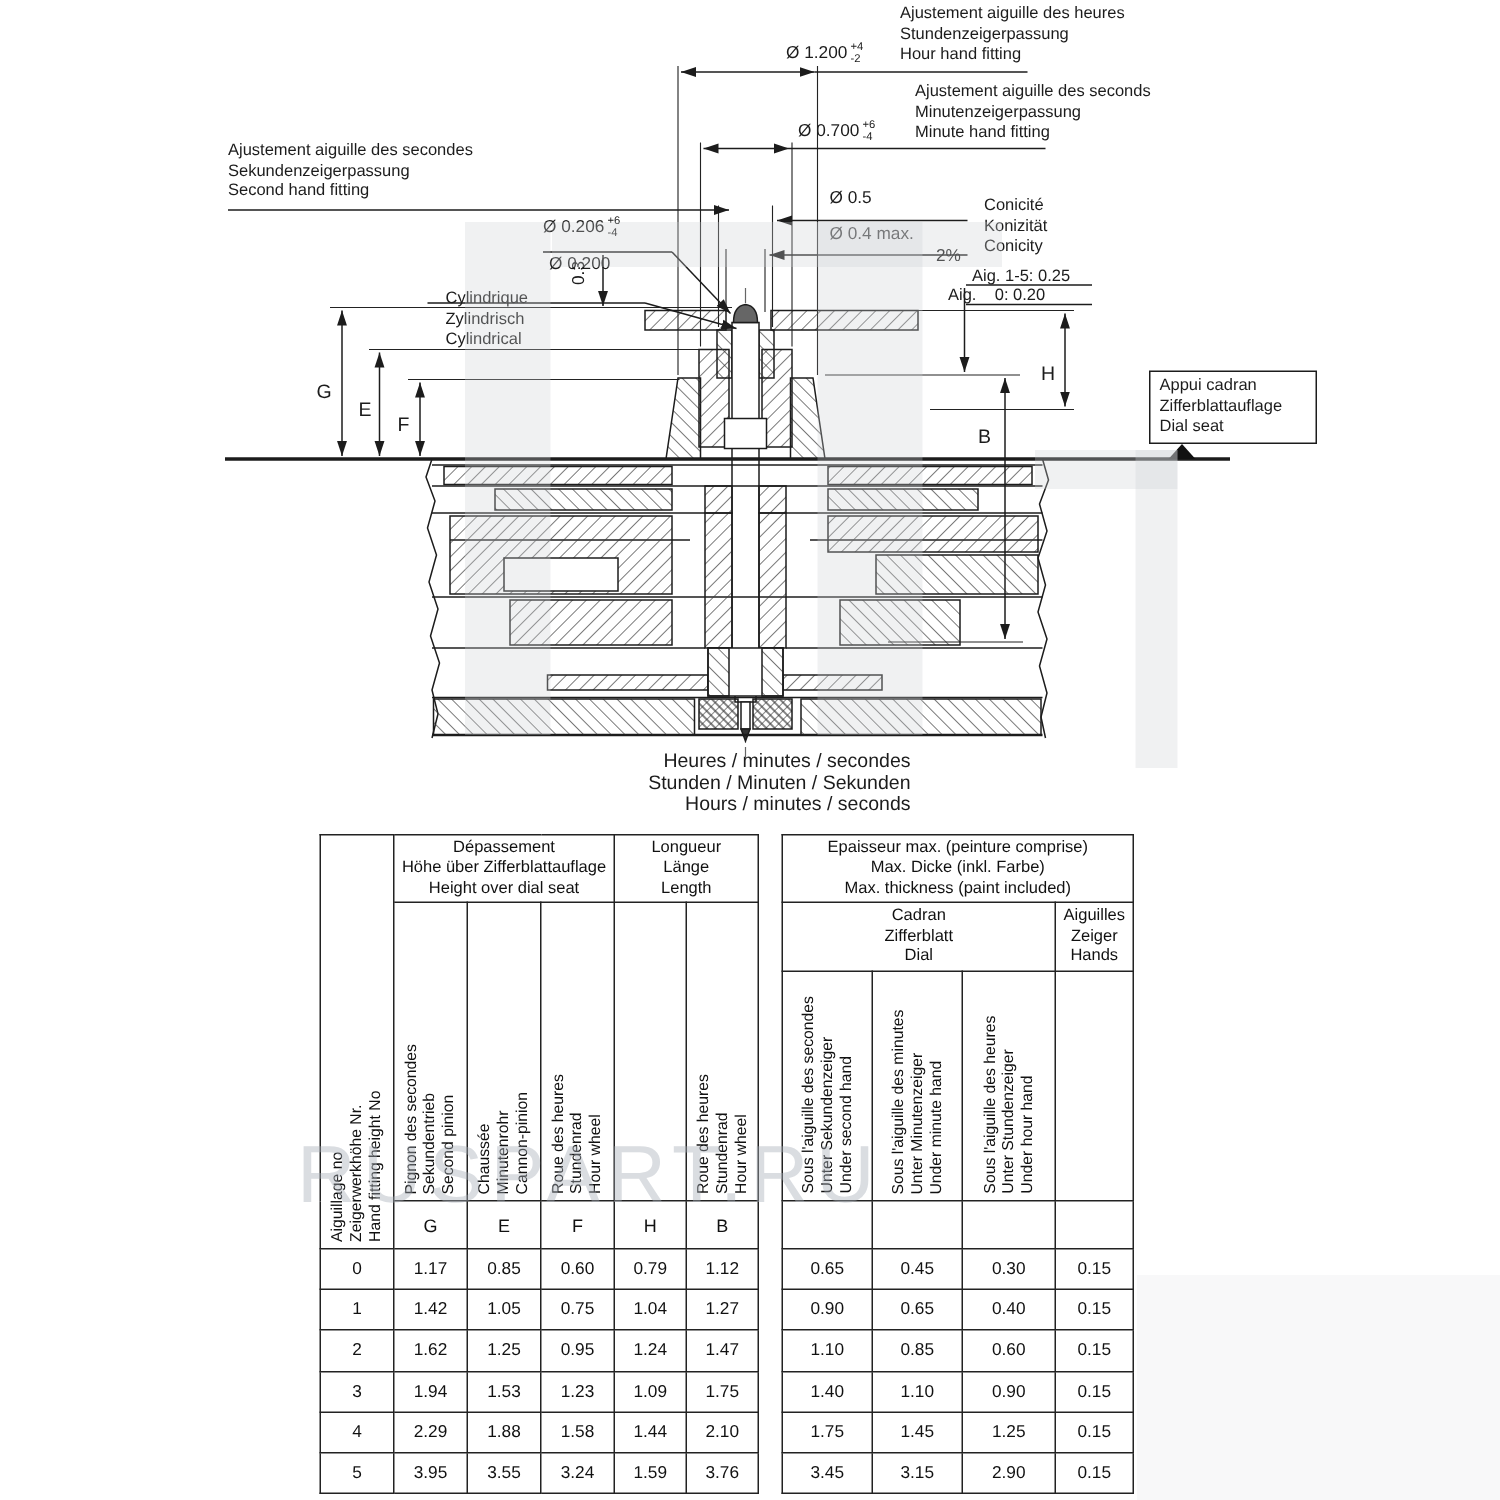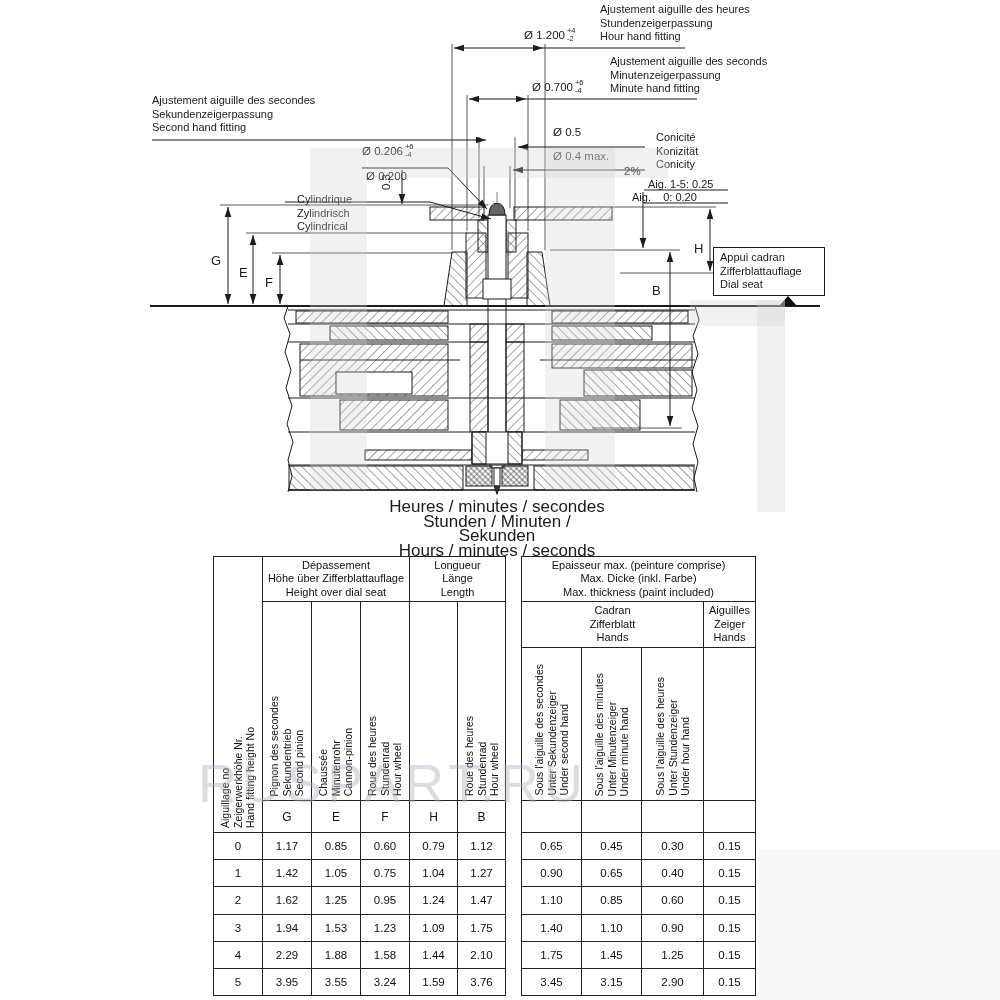--- a/index.html
+++ b/index.html
@@ -7,21 +7,21 @@
        font-family:"Liberation Sans", sans-serif;color:#1c1c1c;}
   .abs{position:absolute;}
   .ml{white-space:pre-line;}
   .ann{font-size:11px;line-height:13.5px;color:#1c1c1c;}
   .dia{font-size:11.5px;line-height:12px;white-space:nowrap;}
   .tolstack{display:inline-flex;flex-direction:column;vertical-align:middle;
             font-size:7.5px;line-height:7.5px;margin-left:2px;position:relative;top:-1px;}
   .dimletter{font-size:13px;}
   .rot90{transform:rotate(-90deg);transform-origin:center;}
   .seatbox{border:1.5px solid #1c1c1c;padding:3px 6px;background:#fff;}
-  .caption{font-size:17px;line-height:14.5px;text-align:center;}
+  .caption{font-size:13px;line-height:14.5px;text-align:right;}
   
   table{border-collapse:collapse;table-layout:fixed;}
   td{border:1px solid #222;padding:0;font-size:11.5px;color:#111;
      text-align:center;vertical-align:middle;overflow:hidden;}
   .tbl{position:absolute;top:556px;left:213px;display:flex;}
   .t-right{margin-left:15px;padding-left:44px;}
   td.hdr{font-size:11px;line-height:13.5px;vertical-align:middle;}
   td.vcell{vertical-align:bottom;}
   .vh{writing-mode:vertical-rl;transform:rotate(180deg);white-space:pre-line;
       font-size:10.5px;line-height:12.5px;margin:0 auto;padding:4px 0 6px 0;text-align:left;}
@@ -224,21 +224,21 @@
 <div class="abs dia" style="left:553px;top:126px;">Ø 0.5</div>
 <div class="abs dia" style="left:553px;top:150px;text-align:right;">Ø 0.4 max.</div>
 <div class="abs dia rot90" style="left:378px;top:176px;">0.3</div>
 
 <div class="abs dimletter" style="left:211px;top:253px;">G</div>
 <div class="abs dimletter" style="left:239px;top:265px;">E</div>
 <div class="abs dimletter" style="left:265px;top:275px;">F</div>
 <div class="abs dimletter" style="left:694px;top:241px;">H</div>
 <div class="abs dimletter" style="left:652px;top:283px;">B</div>
 
-<div class="abs ann ml seatbox" style="left:713px;top:247px;width:98px;">Appui cadran
+<div class="abs ann ml seatbox" style="left:766px;top:247px;width:98px;">Appui cadran
 Zifferblattauflage
 Dial seat</div>
 
 <div class="abs caption ml" style="left:387px;top:500px;width:220px;">Heures / minutes / secondes
 Stunden / Minuten / Sekunden
 Hours / minutes / seconds</div>
 
 <div class="tbl">
   <table class="outline t-left" style="width:292px;">
     <colgroup>
@@ -355,21 +355,21 @@
       </colgroup>
     <tbody>
         <tr>
           <td class="hdr ml" colspan="4" style="height:44px;">Epaisseur max. (peinture comprise)
 Max. Dicke (inkl. Farbe)
 Max. thickness (paint included)</td>
         </tr>
     <tr style="height:46px;">
       <td class="hdr ml" colspan="3">Cadran
 Zifferblatt
-Hands</td>
+Dial</td>
       <td class="hdr ml">Aiguilles
 Zeiger
 Hands</td>
     </tr>
     <tr style="height:153px;">
       <td class="vcell">
             <div class="vh">Sous l'aiguille des secondes
 Unter  Sekundenzeiger
 Under second hand</div>
           </td>

